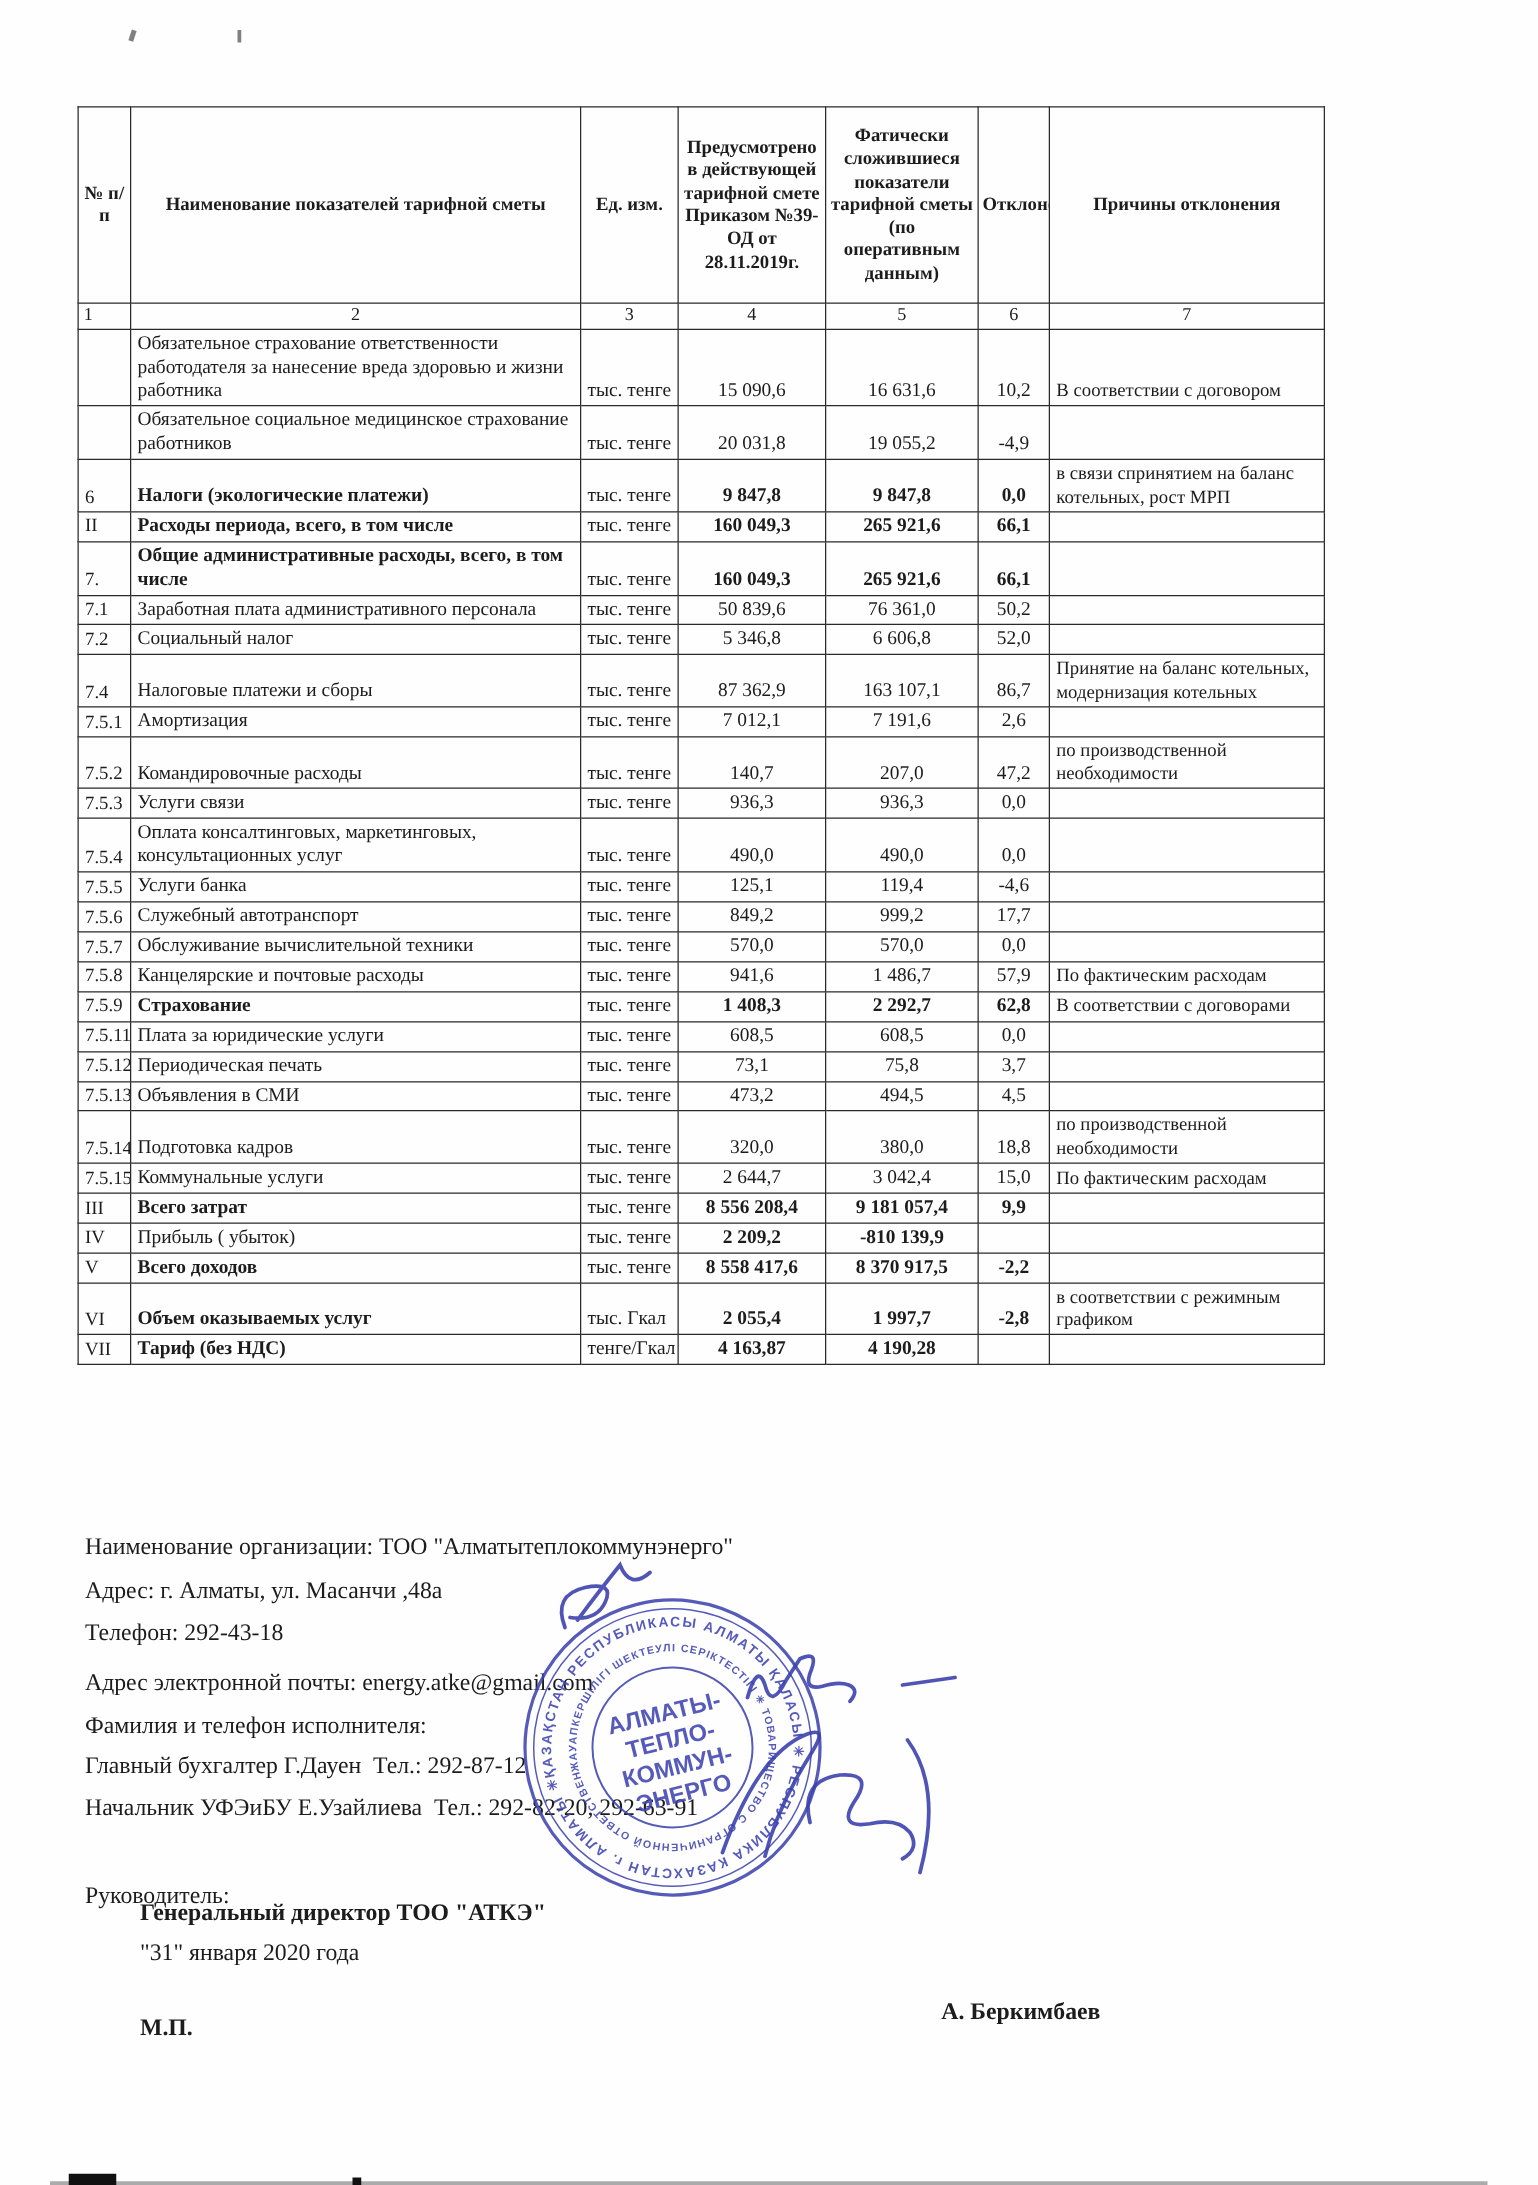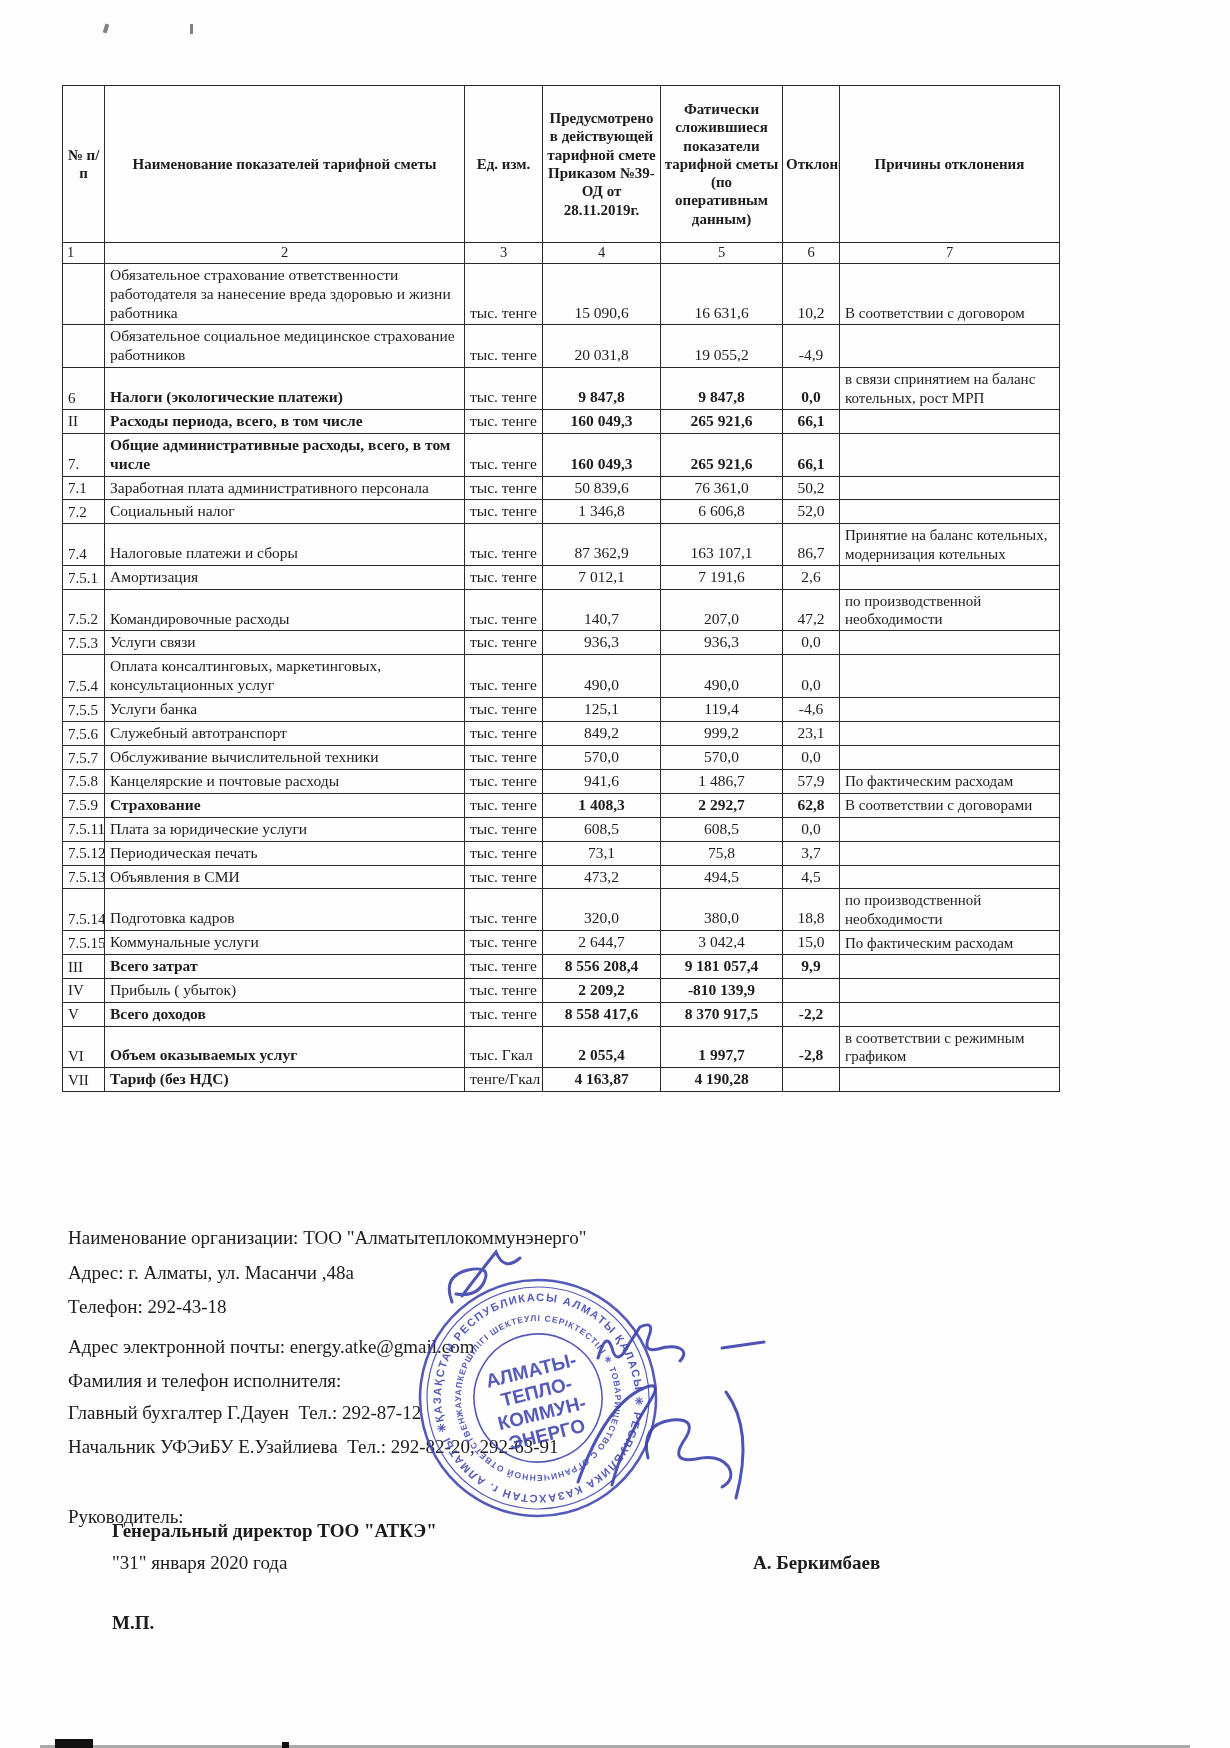--- a/index.html
+++ b/index.html
@@ -128,21 +128,21 @@
       <td class="c-unit">тыс. тенге</td>
       <td class="c-plan">50 839,6</td>
       <td class="c-fact">76 361,0</td>
       <td class="c-dev">50,2</td>
       <td class="c-reason"></td>
     </tr>
         <tr>
       <td class="c-num">7.2</td>
       <td class="c-name">Социальный налог</td>
       <td class="c-unit">тыс. тенге</td>
-      <td class="c-plan">1 346,8</td>
+      <td class="c-plan">5 346,8</td>
       <td class="c-fact">6 606,8</td>
       <td class="c-dev">52,0</td>
       <td class="c-reason"></td>
     </tr>
         <tr>
       <td class="c-num">7.4</td>
       <td class="c-name">Налоговые платежи и сборы</td>
       <td class="c-unit">тыс. тенге</td>
       <td class="c-plan">87 362,9</td>
       <td class="c-fact">163 107,1</td>
@@ -193,21 +193,21 @@
       <td class="c-fact">119,4</td>
       <td class="c-dev">-4,6</td>
       <td class="c-reason"></td>
     </tr>
         <tr>
       <td class="c-num">7.5.6</td>
       <td class="c-name">Служебный автотранспорт</td>
       <td class="c-unit">тыс. тенге</td>
       <td class="c-plan">849,2</td>
       <td class="c-fact">999,2</td>
-      <td class="c-dev">23,1</td>
+      <td class="c-dev">17,7</td>
       <td class="c-reason"></td>
     </tr>
         <tr>
       <td class="c-num">7.5.7</td>
       <td class="c-name">Обслуживание вычислительной техники</td>
       <td class="c-unit">тыс. тенге</td>
       <td class="c-plan">570,0</td>
       <td class="c-fact">570,0</td>
       <td class="c-dev">0,0</td>
       <td class="c-reason"></td>
@@ -327,21 +327,21 @@
   <div class="fline" style="top:1262px">Адрес: г. Алматы, ул. Масанчи ,48а</div>
   <div class="fline" style="top:1296px">Телефон: 292-43-18</div>
   <div class="fline" style="top:1336px">Адрес электронной почты: energy.atke@gmail.com</div>
   <div class="fline" style="top:1370px">Фамилия и телефон исполнителя:</div>
   <div class="fline" style="top:1402px">Главный бухгалтер Г.Дауен  Тел.: 292-87-12</div>
   <div class="fline" style="top:1436px">Начальник УФЭиБУ Е.Узайлиева  Тел.: 292-82-20, 292-63-91</div>
   <div class="fline" style="top:1506px">Руководитель:</div>
   <div class="fline fbold" style="left:112px;top:1520px">Генеральный директор ТОО "АТКЭ"</div>
   <div class="fline" style="left:112px;top:1552px">"31" января 2020 года</div>
   <div class="fline fbold" style="left:112px;top:1612px">М.П.</div>
-  <div class="fline fbold" style="left:753px;top:1552px">А. Беркимбаев</div>
+  <div class="fline fbold" style="left:753px;top:1599px">А. Беркимбаев</div>
 
   <div class="stamp">
     <svg width="252" height="252" viewBox="0 0 252 252">
       <g fill="none" stroke="#3f45b0">
         <circle cx="126" cy="126" r="118" stroke-width="2.6"></circle>
         <circle cx="126" cy="126" r="111" stroke-width="1.2"></circle>
         <circle cx="126" cy="126" r="64" stroke-width="1.6"></circle>
       </g>
       <defs>
         <path id="ringO" d="M126,126 m-97,0 a97,97 0 1,1 194,0 a97,97 0 1,1 -194,0"></path>

